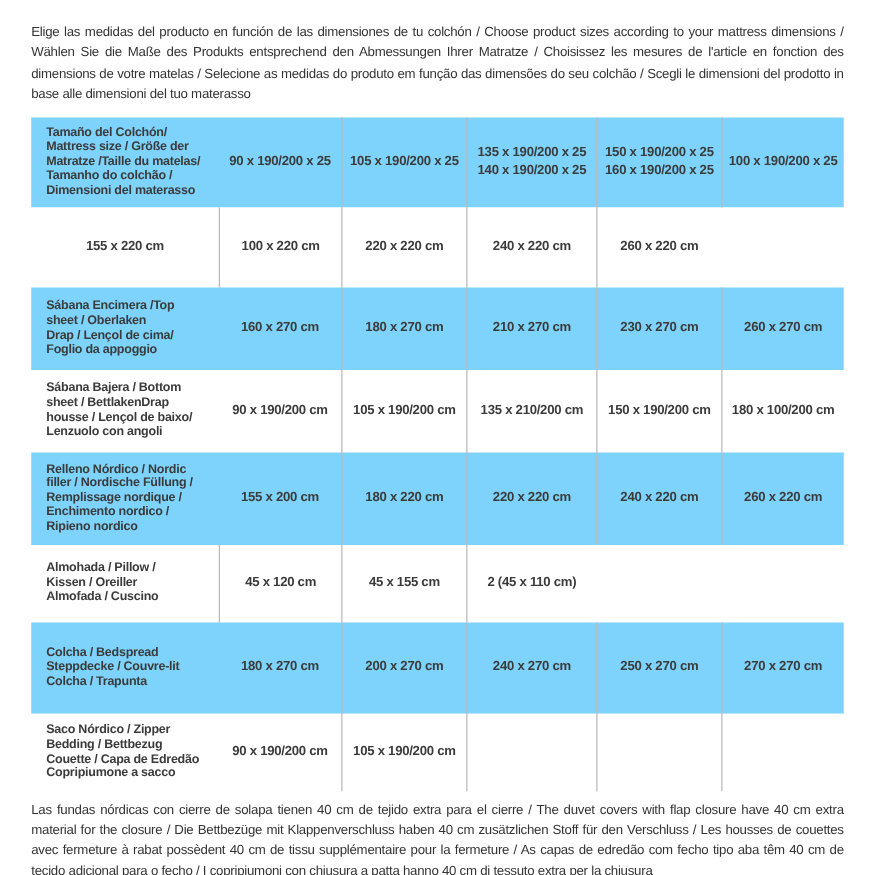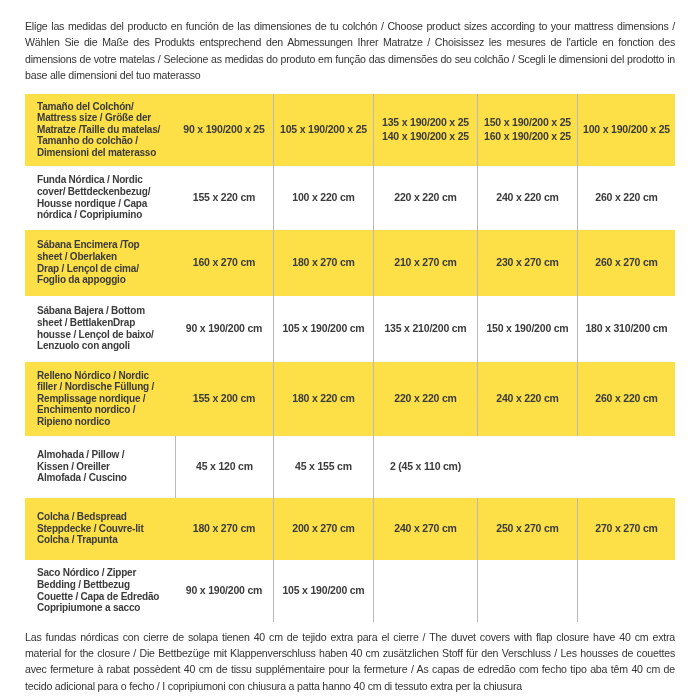--- a/index.html
+++ b/index.html
@@ -18,29 +18,29 @@
     letter-spacing:-0.2px;
     color:#333333;
   }
   .intro{margin-bottom:10px;}
   .size-table{width:650px;margin-top:9px;}
   .t-row{
     display:grid;
     grid-template-columns:150px 98px 100px 104px 100px 98px;
     align-items:center;
   }
-  .t-row.shaded{background:#fde047;}
+  .t-row.shaded{background:#7dd3fc;}
   .t-row.plain{background:#ffffff;}
   .t-row:nth-child(1){height:72px;}
   .t-row:nth-child(2){height:64px;}
   .t-row:nth-child(3){height:66px;}
   .t-row:nth-child(4){height:66px;}
   .t-row:nth-child(5){height:74px;}
   .t-row:nth-child(6){height:62px;}
-  .t-row:nth-child(7){height:62px;}
+  .t-row:nth-child(7){height:73px;}
   .t-row:nth-child(8){height:62px;}
   .cell{
     font-weight:700;
     white-space:pre-line;
     letter-spacing:-0.2px;
   }
   .cell.label{
     font-size:10px;
     line-height:11.6px;
     padding-left:12px;
@@ -76,24 +76,20 @@
 Dimensioni del materasso</div>
         <div class="cell value">90 x 190/200 x 25</div>
         <div class="cell value sep">105 x 190/200 x 25</div>
         <div class="cell value sep">135 x 190/200 x 25
 140 x 190/200 x 25</div>
         <div class="cell value sep">150 x 190/200 x 25
 160 x 190/200 x 25</div>
         <div class="cell value sep">100 x 190/200 x 25</div>
       </div>
       <div class="t-row plain">
-        <div class="cell label">Funda Nórdica /  Nordic
-cover/ Bettdeckenbezug/
-Housse nordique  / Capa
-nórdica / Copripiumino</div>
         <div class="cell value">155 x 220 cm</div>
         <div class="cell value sep">100 x 220 cm</div>
         <div class="cell value sep">220 x 220 cm</div>
         <div class="cell value sep">240 x 220 cm</div>
         <div class="cell value sep">260 x 220 cm</div>
       </div>
       <div class="t-row shaded">
         <div class="cell label">Sábana Encimera /Top
 sheet / Oberlaken
 Drap / Lençol de cima/
@@ -106,21 +102,21 @@
       </div>
       <div class="t-row plain">
         <div class="cell label">Sábana Bajera / Bottom
 sheet / BettlakenDrap
 housse / Lençol de baixo/
 Lenzuolo con angoli</div>
         <div class="cell value">90 x 190/200 cm</div>
         <div class="cell value sep">105 x 190/200 cm</div>
         <div class="cell value sep">135 x 210/200 cm</div>
         <div class="cell value sep">150 x 190/200 cm</div>
-        <div class="cell value sep">180 x 310/200 cm</div>
+        <div class="cell value sep">180 x 100/200 cm</div>
       </div>
       <div class="t-row shaded">
         <div class="cell label">Relleno Nórdico / Nordic
 filler / Nordische Füllung /
 Remplissage nordique /
 Enchimento nordico /
 Ripieno nordico</div>
         <div class="cell value">155 x 200 cm</div>
         <div class="cell value sep">180 x 220 cm</div>
         <div class="cell value sep">220 x 220 cm</div>

